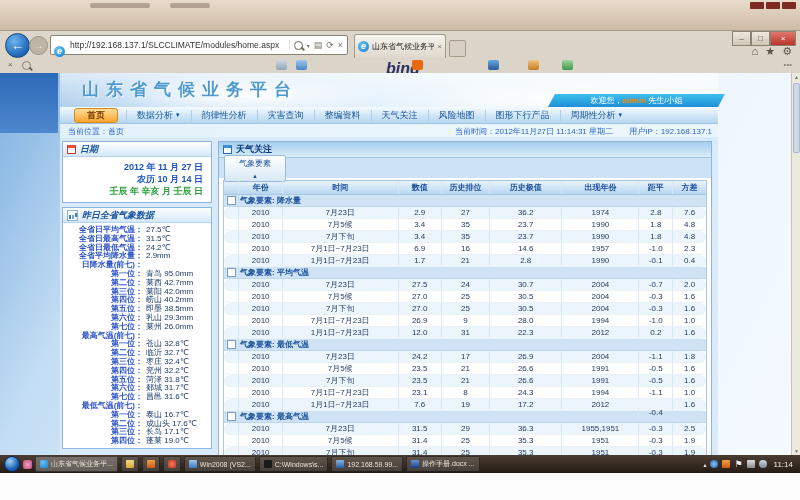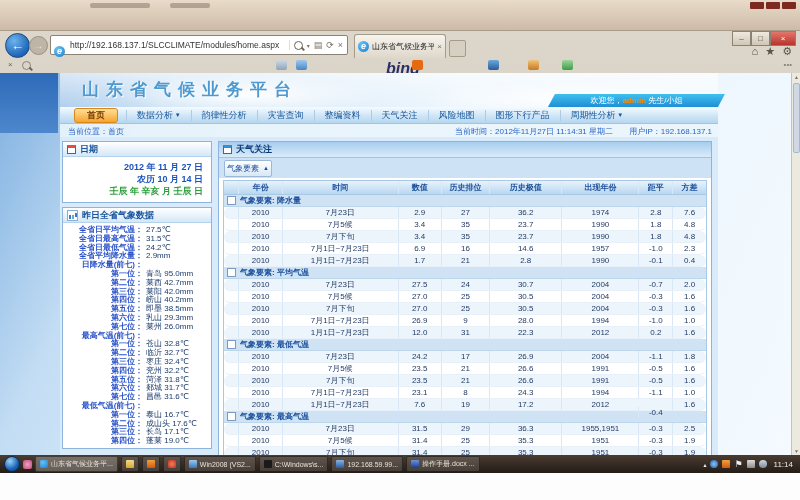--- a/index.html
+++ b/index.html
@@ -63,38 +63,38 @@
   #breadcrumb{position:absolute;left:8px;top:2px;}
   #status-right{position:absolute;right:6px;top:2px;}
   #status-right span{margin-left:14px;}
 
   #columns{position:absolute;left:0;top:64px;width:658px;height:319px;background:#d9eafa;}
 
   
   #leftcol{position:absolute;left:2px;top:0;width:150px;height:319px;overflow:hidden;}
   .panel{background:#fff;border:1px solid #8cb4dc;margin-top:4px;}
   .panel-h{height:14px;background:linear-gradient(#ffffff,#d4e8f8);border-bottom:1px solid #b5d2ec;display:flex;align-items:center;gap:4px;padding-left:4px;}
-  .panel-h .pt{font-size:9px;font-weight:bold;color:#1a55a0;}
+  .panel-h .pt{font-size:9px;font-weight:bold;color:#1a55a0;font-style:italic;}
   .cal-ico{width:9px;height:9px;background:#fff;border:1px solid #c0392b;border-top:3px solid #e74c3c;display:inline-block;box-sizing:border-box;}
   .chart-ico{width:9px;height:9px;display:inline-block;background:linear-gradient(#fff,#fff) ,#fff;border:1px solid #8aaed0;position:relative;}
   .chart-ico:after{content:"";position:absolute;left:1px;bottom:1px;width:2px;height:4px;background:#3a7cc4;box-shadow:3px 0 0 #6aa8dc, 6px -2px 0 #3a7cc4;}
   #date-body{padding:4px 8px 5px 2px;text-align:right;font-size:9px;line-height:12px;}
   .d-blue{color:#1a52c0;font-weight:bold;}
   .d-green{color:#2a9e3a;font-weight:bold;}
   #yesterday-body{padding:3px 0 2px 0;}
   .side-row{display:flex;height:8.8px;align-items:center;font-size:8px;line-height:8.8px;white-space:nowrap;}
   .side-row .lbl{width:80px;text-align:right;color:#2a52c8;font-weight:bold;}
   .side-row .val{padding-left:3px;color:#1a3a6a;}
 
   
   #main-panel{position:absolute;left:158px;top:4px;width:494px;height:315px;background:#fff;border:1px solid #8cb4dc;box-sizing:border-box;overflow:hidden;}
   #main-h{height:15px;background:linear-gradient(#a6cdee,#d9ecfa);border-bottom:1px solid #9fc4e4;display:flex;align-items:center;gap:4px;padding-left:4px;}
   #main-h .pt{font-size:9px;font-weight:bold;color:#0c3c7c;}
   #toolbar{height:20px;background:#cde3f5;display:flex;align-items:center;padding-left:5px;}
-  #filter-btn{font-size:8px;color:#1a4f9c;background:linear-gradient(#feffff,#d8e8f6);border:1px solid #9ab8d8;border-radius:2px;padding:2px 2px;display:inline-flex;gap:4px;align-items:center;}
+  #filter-btn{font-size:8px;color:#1a4f9c;background:linear-gradient(#feffff,#d8e8f6);border:1px solid #9ab8d8;border-radius:2px;padding:2px 14px;display:inline-flex;gap:4px;align-items:center;flex-direction:column;}
   #filter-btn .arr{font-size:6px;}
   #table{margin:2px 4px 0 4px;border:1px solid #a8c8e4;}
   .t-row{display:flex;height:11px;align-items:center;}
   .t-row.header{height:13px;background:linear-gradient(#e8f3fc,#b9d7f0);border-bottom:1px solid #a8c8e4;}
   .t-row.header .cell{color:#1a4f9c;font-weight:bold;}
   .t-row.group{background:#cfe3f5;border-bottom:1px solid #bcd6ec;}
   .t-row.group .glabel{font-size:8px;font-weight:bold;color:#1a4f9c;padding-left:4px;}
   .t-row.data:nth-child(odd){background:#edf5fc;}
   .cell{font-size:8px;color:#223a66;text-align:center;box-sizing:border-box;border-left:1px solid #d8e8f6;height:100%;display:flex;align-items:center;justify-content:center;overflow:hidden;white-space:nowrap;}
   .cell.first{border-left:none;}

